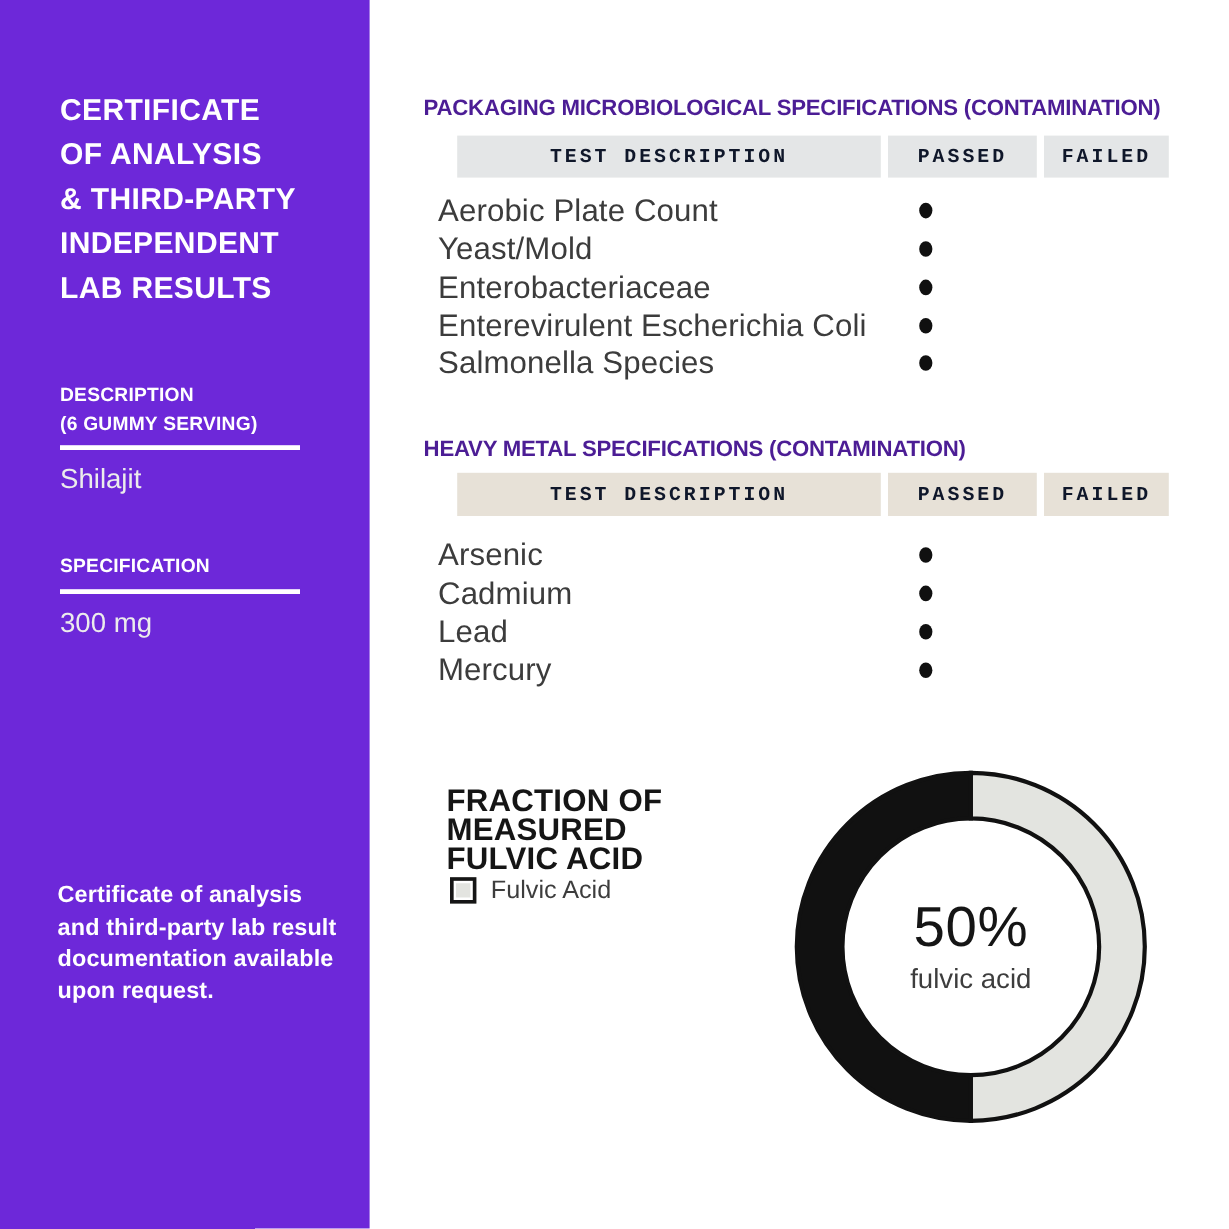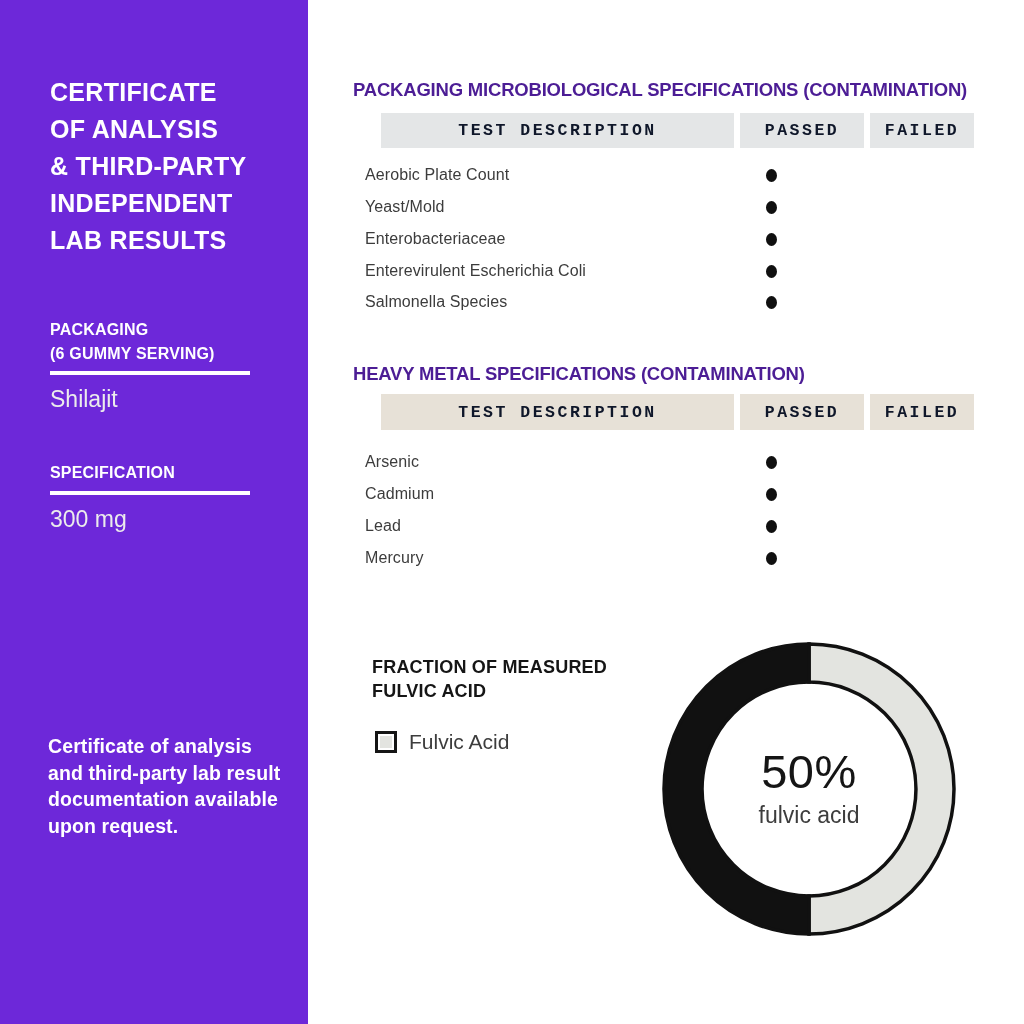--- a/index.html
+++ b/index.html
@@ -63,31 +63,31 @@
   .thead1 .th { background:#e4e6e7; }
   .thead2 .th { background:#e7e1d7; }
 
   
   .row {
     position:absolute; left:352px; width:613px; height:32px;
   }
   .row .cell-desc {
     position:absolute; left:13px; top:0; height:100%;
     display:flex; align-items:center;
-    font-size:16px; color:#3c3c3c; letter-spacing:.1px;
+    font-size:26px; color:#3c3c3c; letter-spacing:.1px;
   }
   .dot {
     position:absolute; left:414px; top:50%; margin-top:-6.5px;
     width:11px; height:13px; border-radius:50%; background:#101010;
   }
 
   
   .fraction-heading {
     position:absolute; left:372px; top:655px; width:280px;
-    font-size:18px; line-height:24px; font-weight:bold; color:#151515; letter-spacing:.2px;
+    font-size:26px; line-height:24px; font-weight:bold; color:#151515; letter-spacing:.2px;
   }
   .fraction-heading span { display:block; }
   .legend {
     position:absolute; left:375px; top:730px; display:flex; align-items:center;
   }
   .legend-swatch {
     width:22px; height:22px; border:3px solid #151515; background:#e3e4e0;
     box-shadow:inset 0 0 0 2px #ffffff; display:inline-block;
   }
   .legend-label { font-size:21px; color:#3d3d3d; margin-left:12px; }
@@ -108,21 +108,21 @@
   <aside class="sidebar">
     <h1 class="sidebar-title">
       <span>CERTIFICATE</span>
       <span>OF ANALYSIS</span>
       <span>&amp; THIRD-PARTY</span>
       <span>INDEPENDENT</span>
       <span>LAB RESULTS</span>
     </h1>
 
     <div class="ing-label">
-      <span>PACKAGING</span>
+      <span>DESCRIPTION</span>
       <span>(6 GUMMY SERVING)</span>
     </div>
     <div class="rule rule1"></div>
     <div class="sidebar-value ing-value">Shilajit</div>
 
     <div class="spec-label">SPECIFICATION</div>
     <div class="rule rule2"></div>
     <div class="sidebar-value spec-value">300 mg</div>
 
     <p class="note">Certificate of analysis and third-party lab result documentation available upon request.</p>

